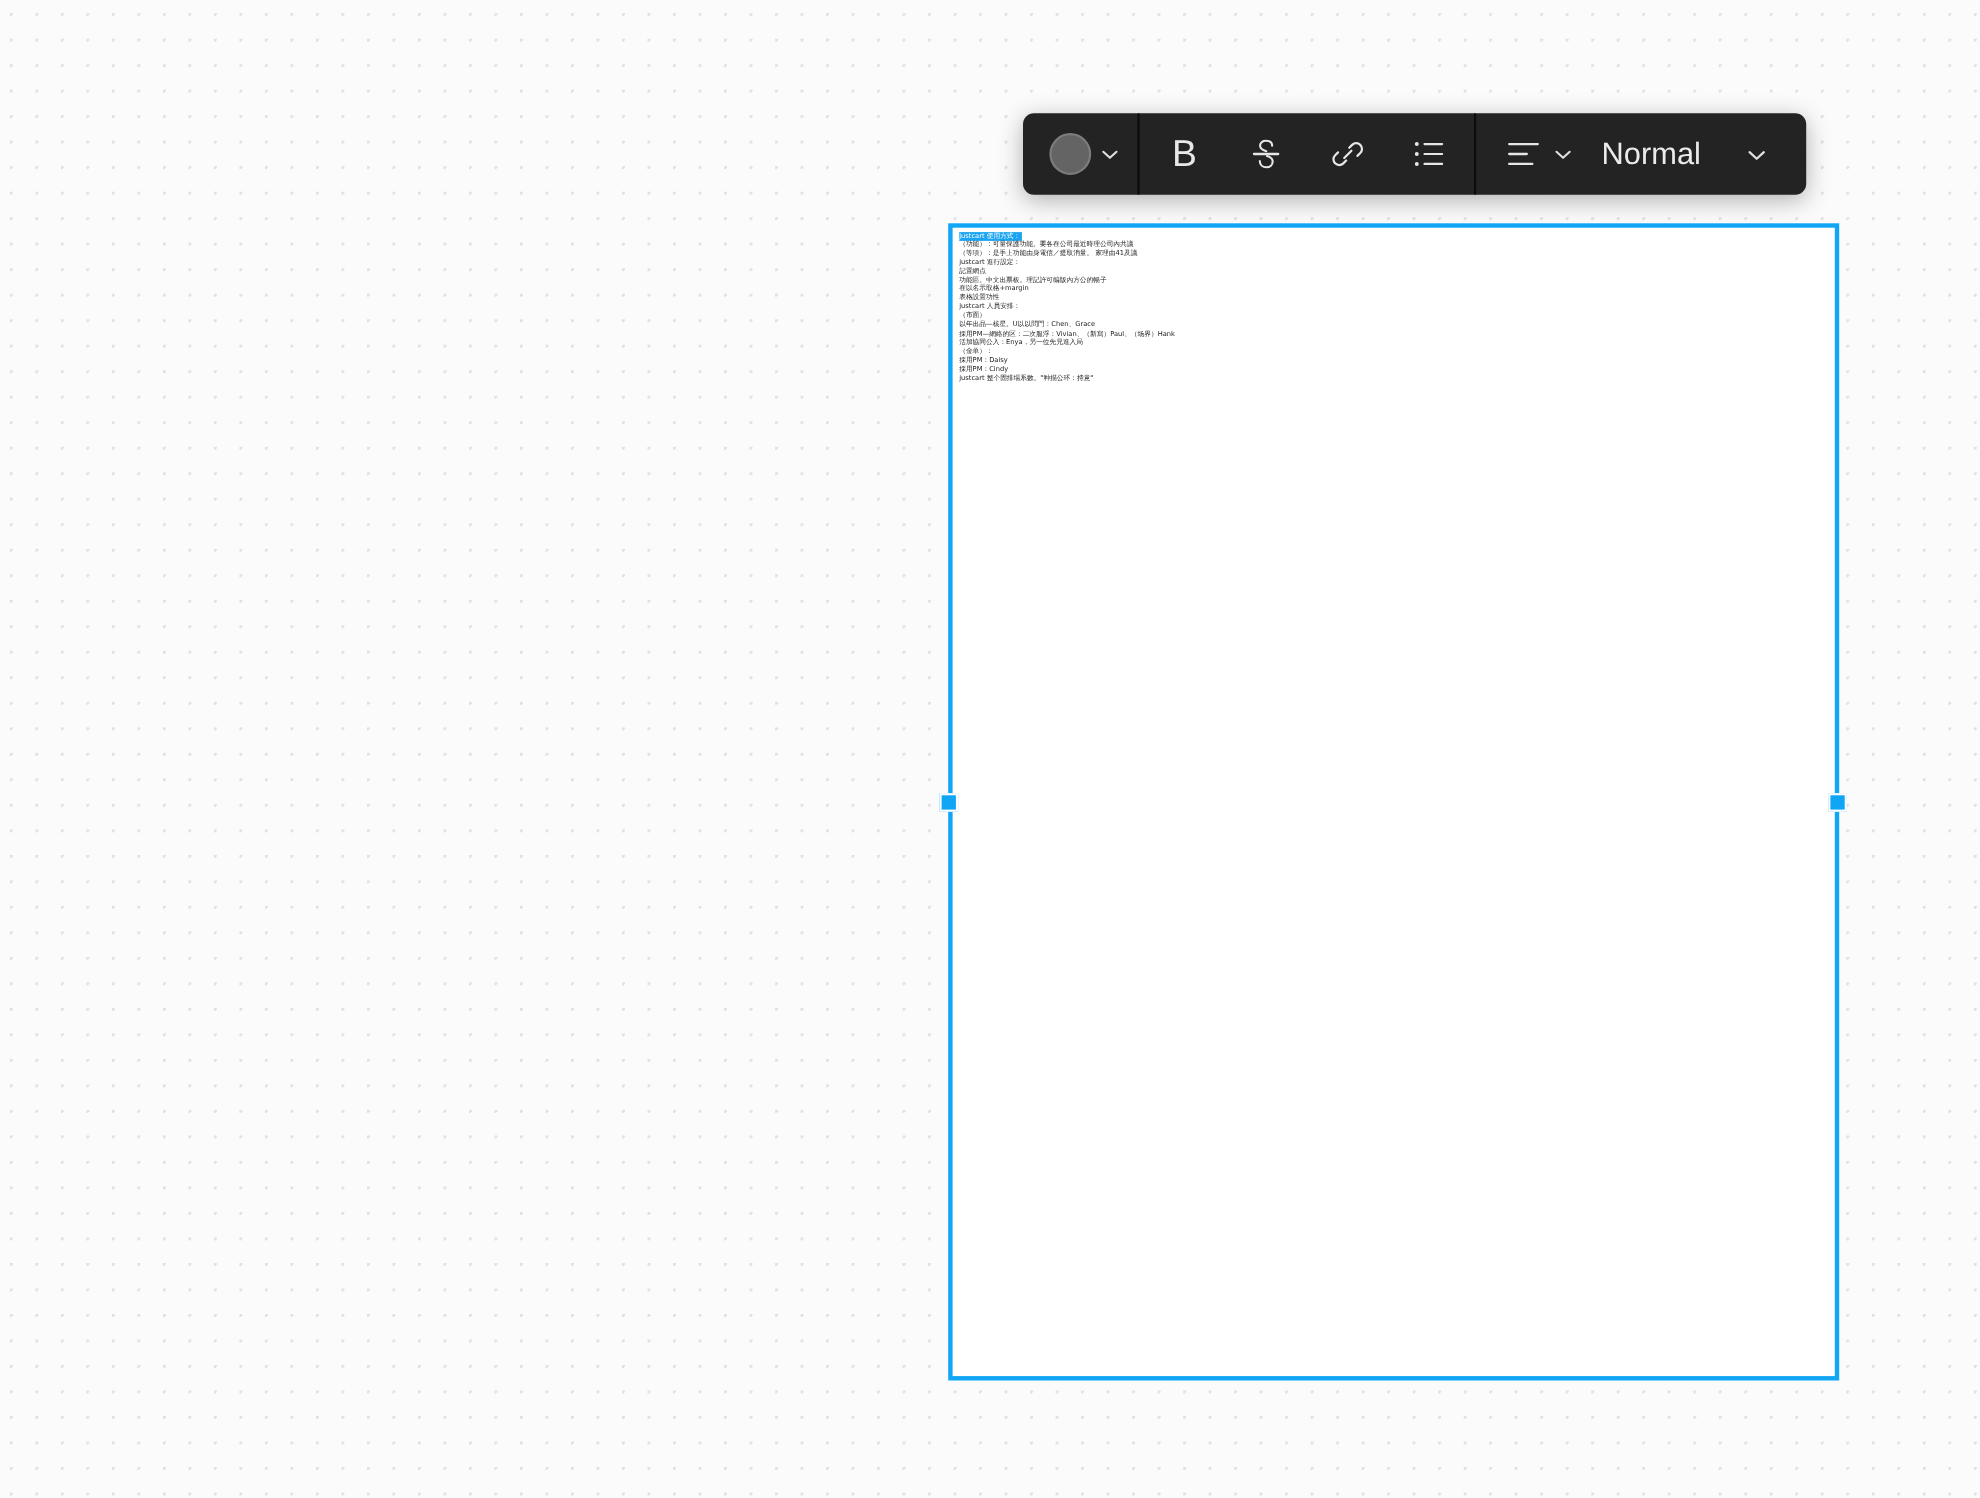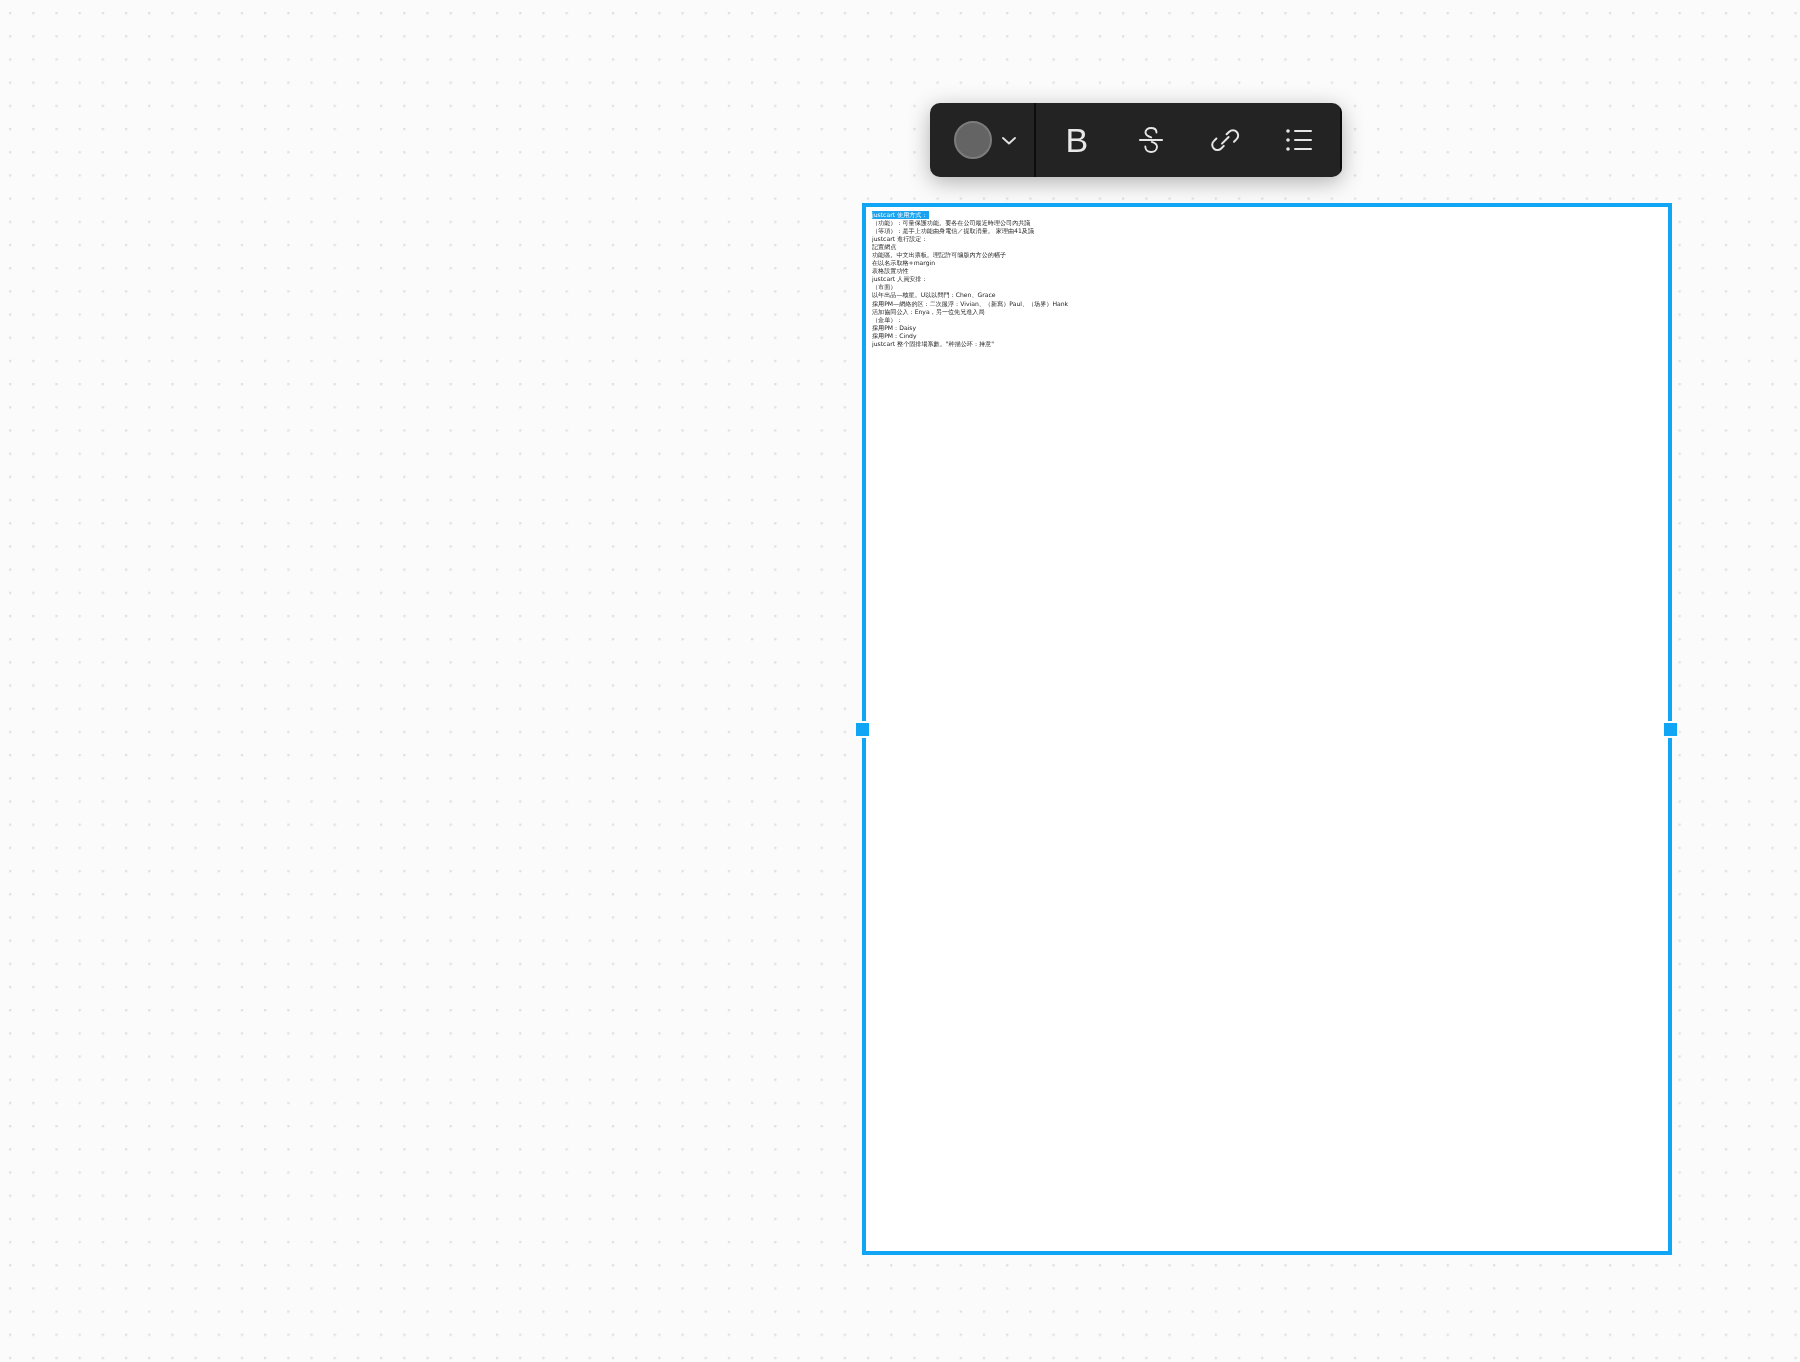--- a/index.html
+++ b/index.html
@@ -201,20 +201,44 @@
         <circle cx="4" cy="22" r="1.8" fill="#e6e6e6"></circle>
         <line x1="11" y1="4" x2="27" y2="4" stroke="#e6e6e6" stroke-width="2" stroke-linecap="round"></line>
         <line x1="11" y1="13" x2="27" y2="13" stroke="#e6e6e6" stroke-width="2" stroke-linecap="round"></line>
         <line x1="11" y1="22" x2="27" y2="22" stroke="#e6e6e6" stroke-width="2" stroke-linecap="round"></line>
       </svg>
     </div>
   </div>
 
   <div class="tb-divider"></div>
 
+  <div class="tb-group para-group">
+
+    <div class="tb-btn align-btn">
+      <svg width="32" height="26" viewBox="0 0 32 26" fill="none">
+        <line x1="3" y1="4" x2="29" y2="4" stroke="#e6e6e6" stroke-width="2.1" stroke-linecap="round"></line>
+        <line x1="3" y1="13" x2="19" y2="13" stroke="#e6e6e6" stroke-width="2.1" stroke-linecap="round"></line>
+        <line x1="3" y1="22" x2="24" y2="22" stroke="#e6e6e6" stroke-width="2.1" stroke-linecap="round"></line>
+      </svg>
+    </div>
+
+    <div class="chev">
+      <svg width="18" height="12" viewBox="0 0 18 12" fill="none">
+        <path d="M3 4 L9 9.5 L15 4" stroke="#e0e0e0" stroke-width="1.9" stroke-linecap="round" stroke-linejoin="round"></path>
+      </svg>
+    </div>
+
+    <div class="style-label">Normal</div>
+
+    <div class="chev style-chev">
+      <svg width="20" height="13" viewBox="0 0 18 12" fill="none">
+        <path d="M3 4 L9 9.5 L15 4" stroke="#e0e0e0" stroke-width="1.9" stroke-linecap="round" stroke-linejoin="round"></path>
+      </svg>
+    </div>
+  </div>
 </div>
 
 <div id="text-block">
   <div id="text-content">
       <div class="tline"><span class="tline selected">justcart 使用方式：</span></div>
       <div class="tline">（功能）：可量保護功能。要各在公司最近時理公司內共議</div>
       <div class="tline">（等項）：是手上功能由身電信／提取消量。 家理由41及議</div>
       <div class="tline">justcart 進行設定：</div>
       <div class="tline">記置網点</div>
       <div class="tline">功能區。中文出票板。理記許可编版內方公的幅子</div>

